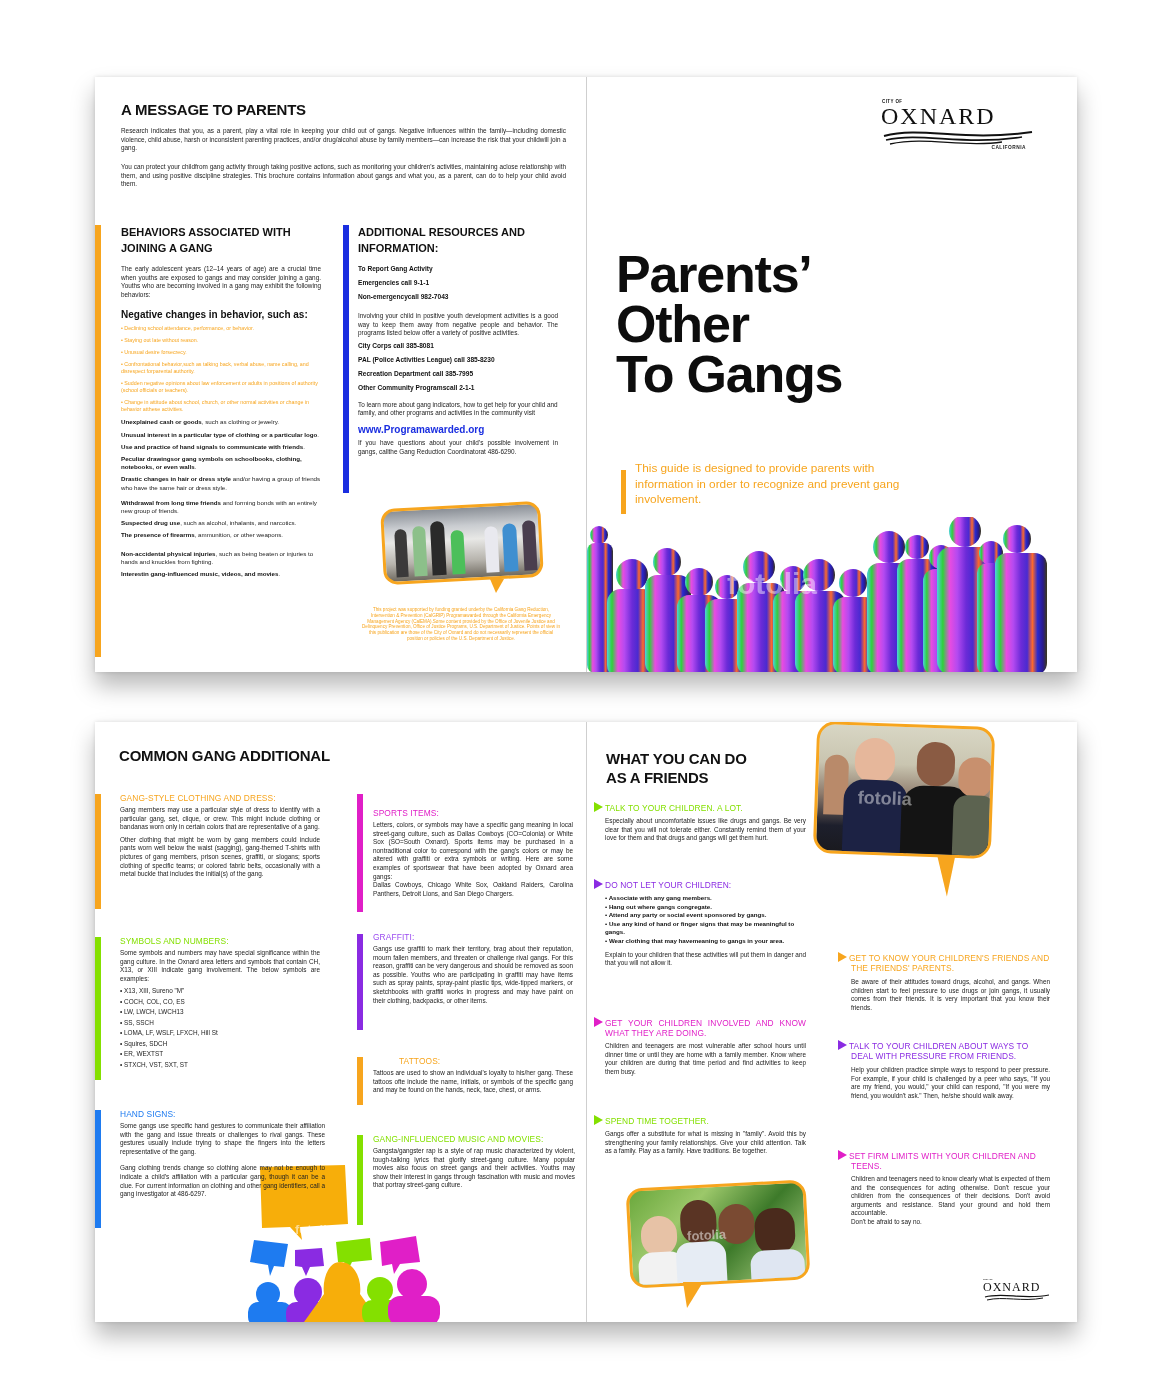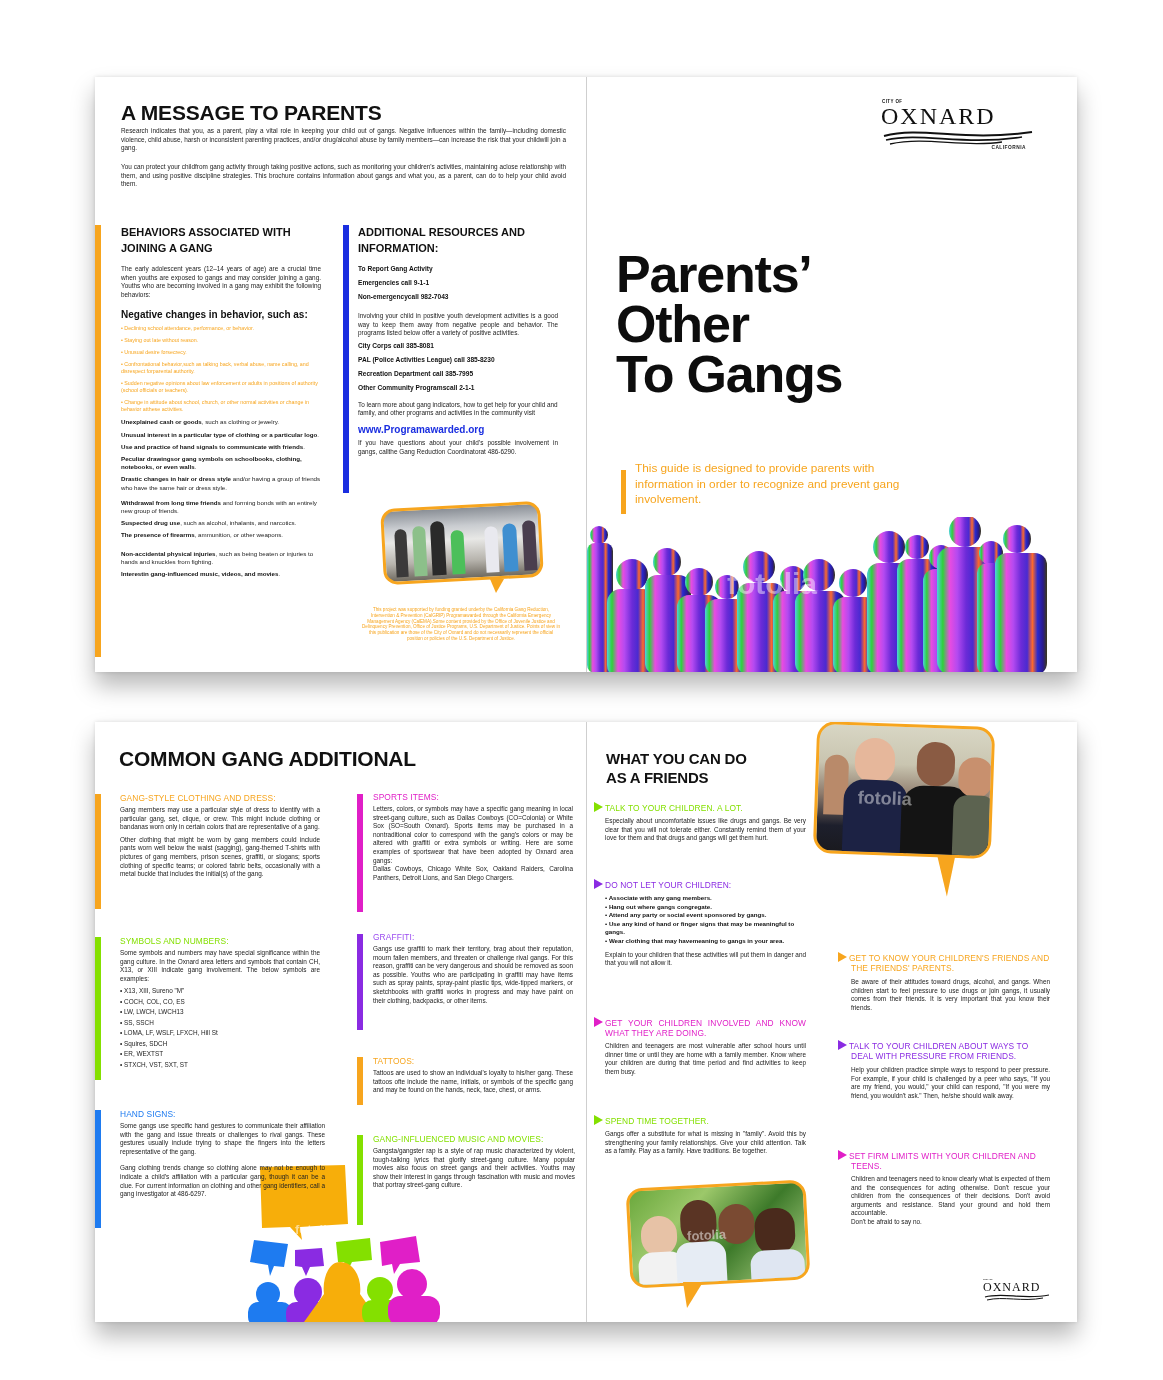--- a/index.html
+++ b/index.html
@@ -18,21 +18,21 @@
     box-shadow: 0 14px 22px rgba(0,0,0,0.28), 0 0 4px rgba(0,0,0,0.12);
     overflow: hidden;
   }
   .spread-top { top: 77px; height: 595px; }
   .spread-bottom { top: 722px; height: 600px; }
   .fold {
     position: absolute; left: 491px; top: 0; bottom: 0; width: 1px;
     background: #cfcfcf;
   }
   .abs { position: absolute; }
-  .h-big { font-weight: 700; font-size: 21px; letter-spacing: -0.2px; color: #111; }
+  .h-big { font-weight: 700; font-size: 15px; letter-spacing: -0.2px; color: #111; }
   .body-text { font-size: 6.4px; line-height: 8.6px; color: #222; text-align: justify; }
   .bar { position: absolute; width: 6px; }
   .col-h { font-weight: 700; font-size: 11px; line-height: 16px; color: #111; }
   .sub-h { font-weight: 700; font-size: 10px; color: #111; }
   .orange-list { list-style: none; }
   .orange-list li { font-size: 5.3px; line-height: 7px; color: #f7a51e; margin-bottom: 5px; }
   .bold-item { font-size: 6.2px; line-height: 8.2px; color: #222; margin-bottom: 4px; }
   .bold-item b { color: #111; }
   .res-line { font-size: 6.6px; font-weight: 700; margin-bottom: 7px; color: #111; }
   .link { font-size: 10px; font-weight: 700; color: #1a2ee0; }
@@ -243,34 +243,34 @@
       <circle cx="140" cy="128" r="13" fill="#84e000"></circle>
         <rect x="122" y="138" width="40" height="25" rx="10" fill="#84e000"></rect>
       <circle cx="172" cy="122" r="15" fill="#e01fc7"></circle>
         <rect x="148" y="134" width="52" height="30" rx="12" fill="#e01fc7"></rect>
     </svg>
     <div class="abs" style="left:55px; top:60px; font-size:13px; font-weight:700; color:rgba(255,255,255,0.55);">fotolia</div>
   </div>
 
   <div class="bar" style="left:262px; top:72px; height:118px; background:#e01fc7;"></div>
   <div class="abs" style="left:278px; top:70px; width:200px;">
-    <div class="sec-h" style="color:#e01fc7;">SPORTS ITEMS:</div>
+    <div class="sec-h" style="color:#e01fc7;margin-top:16px;">SPORTS ITEMS:</div>
     <p class="body-text" style="margin-top:3px;">Letters, colors, or symbols may have a specific gang meaning in local street-gang culture, such as Dallas Cowboys (CO=Colonia) or White Sox (SO=South Oxnard). Sports items may be purchased in a nontraditional color to correspond with the gang's colors or may be altered with graffiti or extra symbols or writing. Here are some examples of sportswear that have been adopted by Oxnard area gangs:</p>
     <p class="body-text">Dallas Cowboys, Chicago White Sox, Oakland Raiders, Carolina Panthers, Detroit Lions, and San Diego Chargers.</p>
   </div>
 
   <div class="bar" style="left:262px; top:212px; height:96px; background:#8a2be2;"></div>
   <div class="abs" style="left:278px; top:210px; width:200px;">
     <div class="sec-h" style="color:#9b4cf0;">GRAFFITI:</div>
     <p class="body-text" style="margin-top:3px;">Gangs use graffiti to mark their territory, brag about their reputation, mourn fallen members, and threaten or challenge rival gangs. For this reason, graffiti can be very dangerous and should be removed as soon as possible. Youths who are participating in graffiti may have items such as spray paints, spray-paint plastic tips, wide-tipped markers, or sketchbooks with graffiti works in progress and may have paint on their clothing, backpacks, or other items.</p>
   </div>
 
   <div class="bar" style="left:262px; top:335px; height:48px; background:#f7a51e;"></div>
   <div class="abs" style="left:278px; top:334px; width:200px;">
-    <div class="sec-h" style="color:#f7a51e;">TATTOOS:</div>
+    <div class="sec-h" style="color:#f7a51e;margin-left:26px;">TATTOOS:</div>
     <p class="body-text" style="margin-top:3px;">Tattoos are used to show an individual's loyalty to his/her gang. These tattoos ofte include the name, initials, or symbols of the specific gang and may be found on the hands, neck, face, chest, or arms.</p>
   </div>
 
   <div class="bar" style="left:262px; top:413px; height:90px; background:#84e000;"></div>
   <div class="abs" style="left:278px; top:412px; width:202px;">
     <div class="sec-h" style="color:#84e000;">GANG-INFLUENCED MUSIC AND MOVIES:</div>
     <p class="body-text" style="margin-top:3px;">Gangsta/gangster rap is a style of rap music characterized by violent, tough-talking lyrics that glorify street-gang culture. Many popular movies also focus on street gangs and their activities. Youths may show their interest in gangs through fascination with music and movies that portray street-gang culture.</p>
   </div>
 
   <div class="abs h-big" style="left:511px; top:27px; font-size:15px; line-height:19px;">

